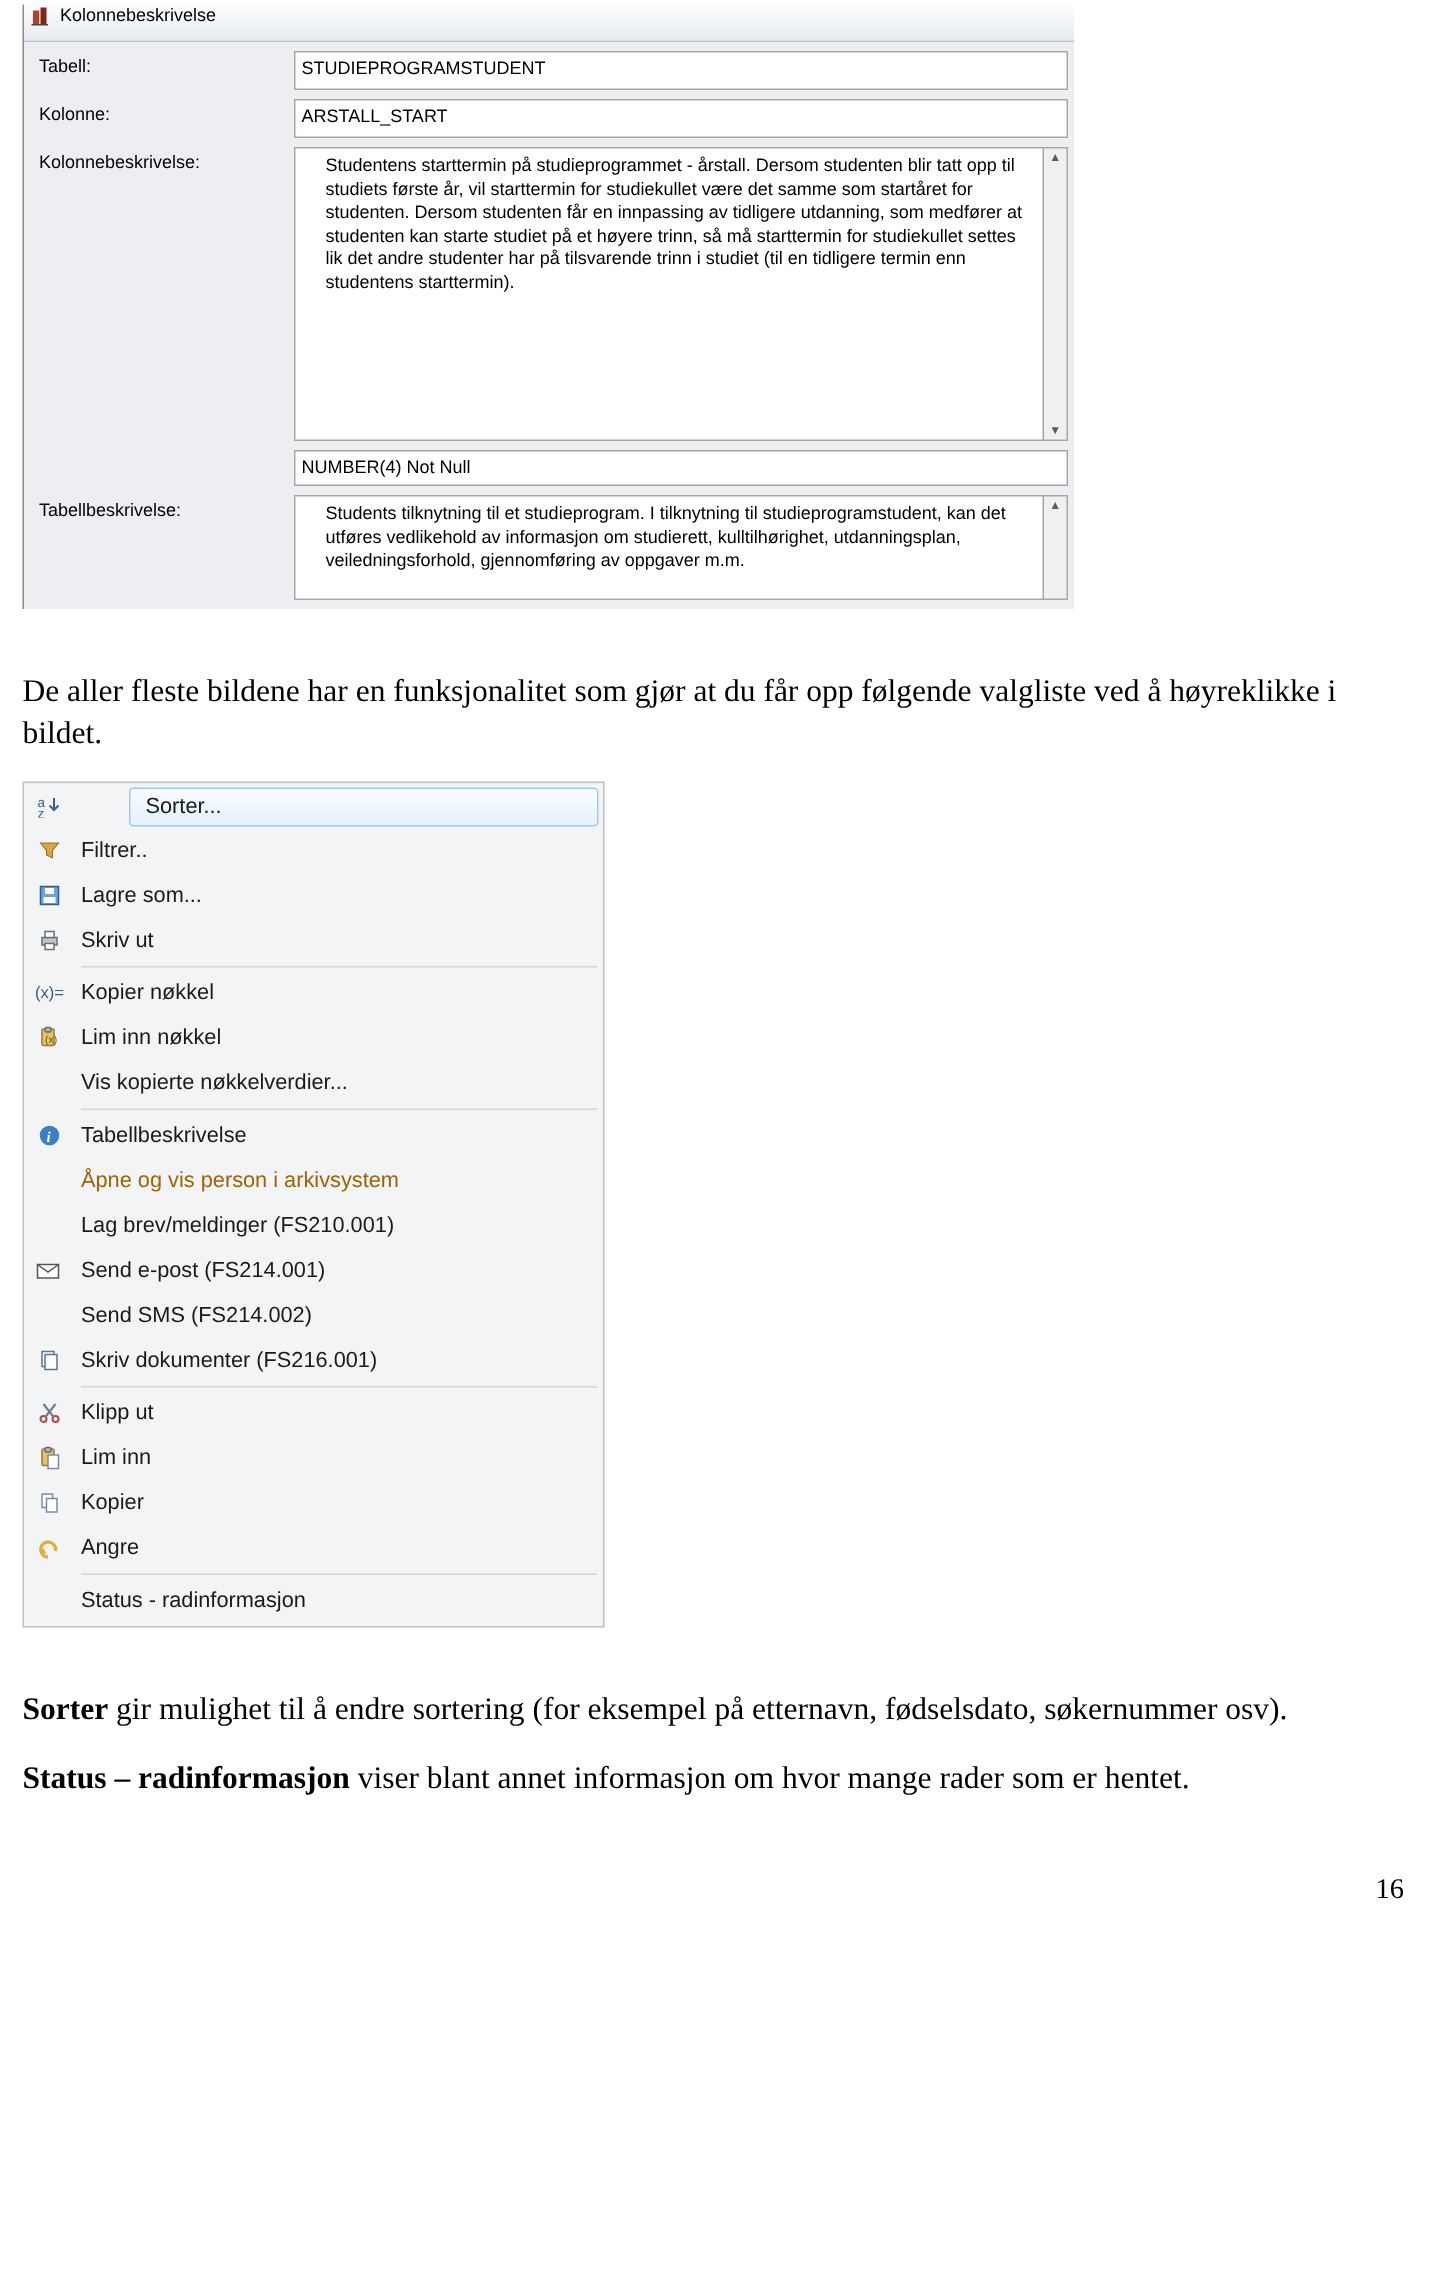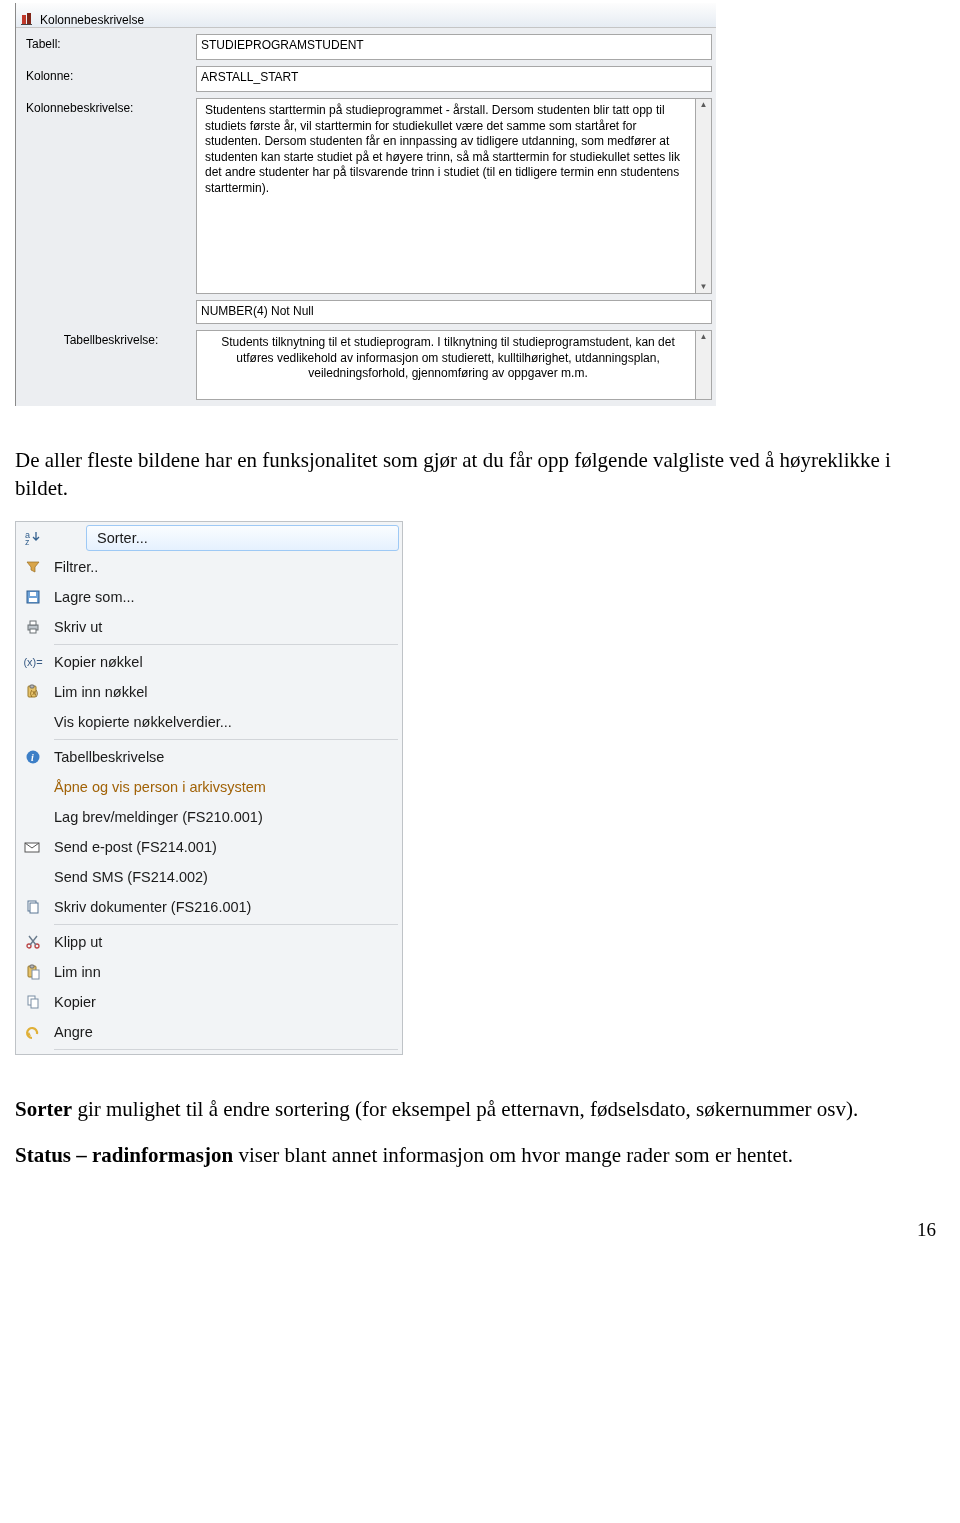--- a/index.html
+++ b/index.html
@@ -16,21 +16,21 @@
   .dialog {
     margin: 3px 0 0 15px;
     width: 700px;
     border-left: 1px solid #8a8a8a;
     font-family: Tahoma, Arial, sans-serif;
     font-size: 12px;
     color: #000;
   }
   .titlebar {
     display: flex;
-    align-items: flex-end;
+    align-items: flex-start;
     height: 24px;
     background: linear-gradient(#fdfdfd, #e6ecf3);
     border-bottom: 1px solid #c5c5c5;
     padding-left: 4px;
   }
   .titlebar .app-icon {
     width: 16px; height: 16px;
     display: inline-flex;
     align-items: center;
     justify-content: center;
@@ -66,21 +66,21 @@
     padding: 3px 4px;
     height: 18px;
     box-sizing: content-box;
   }
   .text-area-box {
     flex: 1;
     border: 1px solid #a7a7a7;
     background: #fff;
     font-family: Tahoma, Arial, sans-serif;
     font-size: 12px;
-    padding: 4px 4px 4px 8px;
+    padding: 4px 4px 4px 20px;
     line-height: 1.3;
     position: relative;
   }
   .ta-desc   { height: 186px; }
   .ta-type   { height: 16px; padding:3px 4px; }
   .ta-tabell { height: 60px; }
   .scroll-col {
     width: 16px;
     border: 1px solid #a7a7a7;
     border-left: none;
@@ -213,21 +213,21 @@
         </div>
       </div>
 
       <div class="form-row">
         <div class="form-label"></div>
         <div class="form-field">
           <div class="text-area-box ta-type">NUMBER(4) Not Null</div>
         </div>
       </div>
 
-      <div class="form-row" style="margin-bottom:2px;text-align:center;">
+      <div class="form-row" style="margin-bottom:2px;">
         <div class="form-label">Tabellbeskrivelse:</div>
         <div class="form-field">
           <div class="text-area-box ta-tabell">Students tilknytning til et studieprogram.  I tilknytning til studieprogramstudent, kan det utføres vedlikehold av informasjon om studierett, kulltilhørighet, utdanningsplan, veiledningsforhold, gjennomføring av oppgaver m.m.</div>
           <div class="scroll-col">
             <span class="scroll-arrow">▲</span>
             <span></span>
           </div>
         </div>
       </div>
 
@@ -419,20 +419,24 @@
               <path d="M12 10 a5 5 0 1 0 -5 4" fill="none" stroke="#e0b038" stroke-width="2.2"></path>
               <path d="M4 8 l-2 3 l4 1 z" fill="#e0b038"></path>
             </svg>
       </span>
         </div>
       <span class="label">Angre</span>
     </div>
 
     <div class="menu-sep"></div>
 
+    <div class="menu-row">
+      <div class="icon-col"></div>
+      <span class="label">Status - radinformasjon</span>
+    </div>
 
   </div>
 
   <div class="body-text">
     <p>
       <span class="bold">Sorter</span><span> gir mulighet til å endre sortering (for eksempel på etternavn, fødselsdato, søkernummer osv).</span>
     </p>
     <p>
       <span class="bold">Status – radinformasjon</span><span> viser blant annet informasjon om hvor mange rader som er hentet.</span>
     </p>

